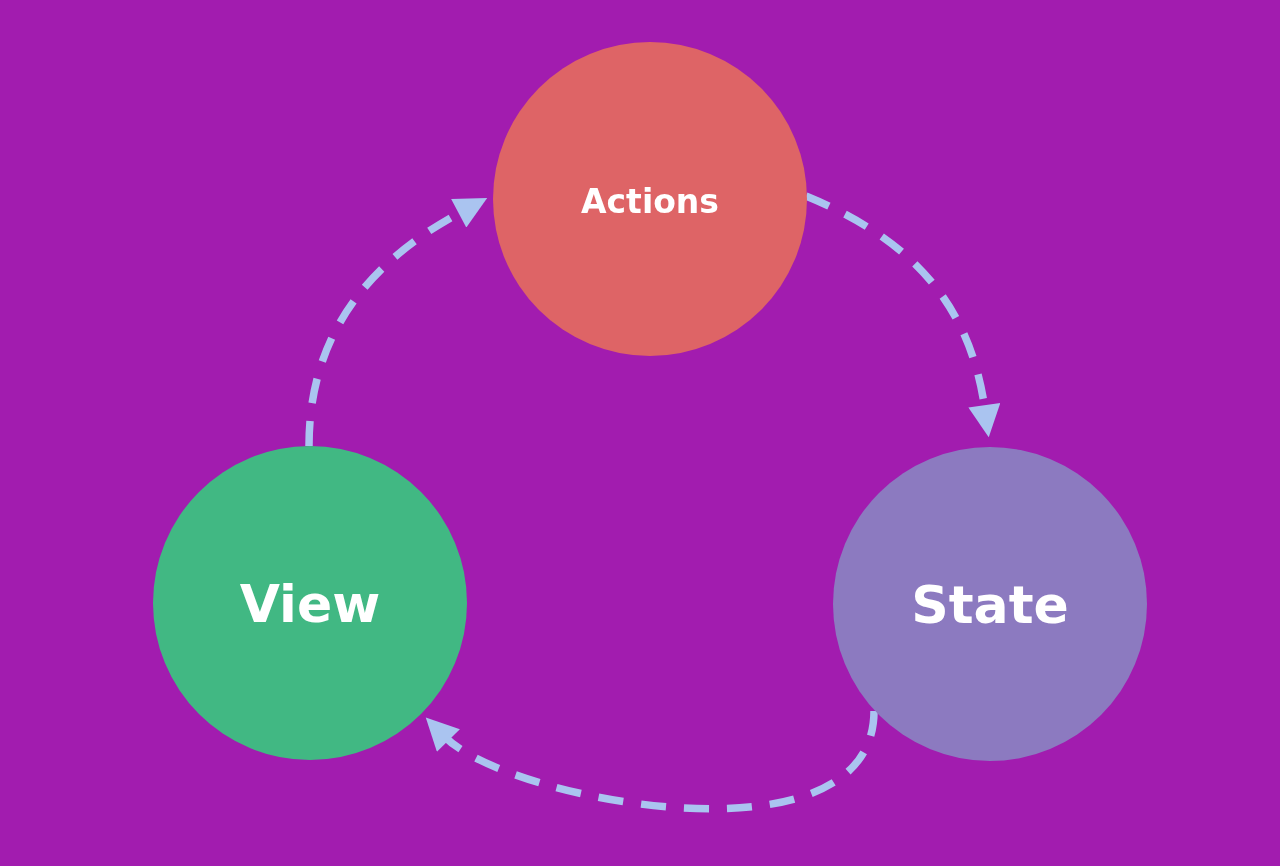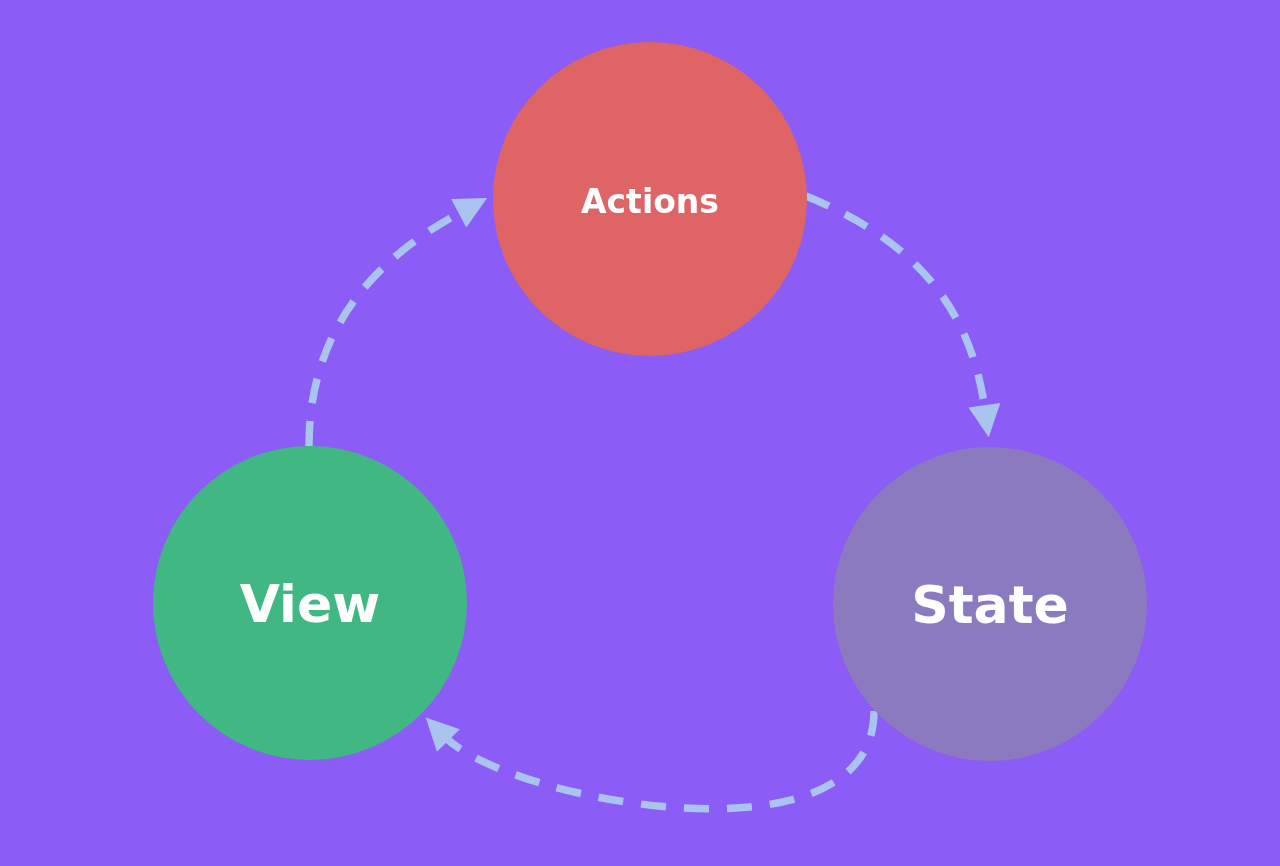--- a/index.html
+++ b/index.html
@@ -5,21 +5,21 @@
   html, body {
     margin: 0;
     padding: 0;
     background: #ffffff;
   }
   .stage {
     width: 1280px;
     height: 866px;
     position: relative;
     overflow: hidden;
-    background: #8b5cf6;
+    background: #a21caf;
   }
   .stage svg {
     display: block;
     width: 1280px;
     height: 866px;
   }
   .flow-arrow {
     fill: none;
     stroke-width: 7.5;
     stroke-dasharray: 25 18;

